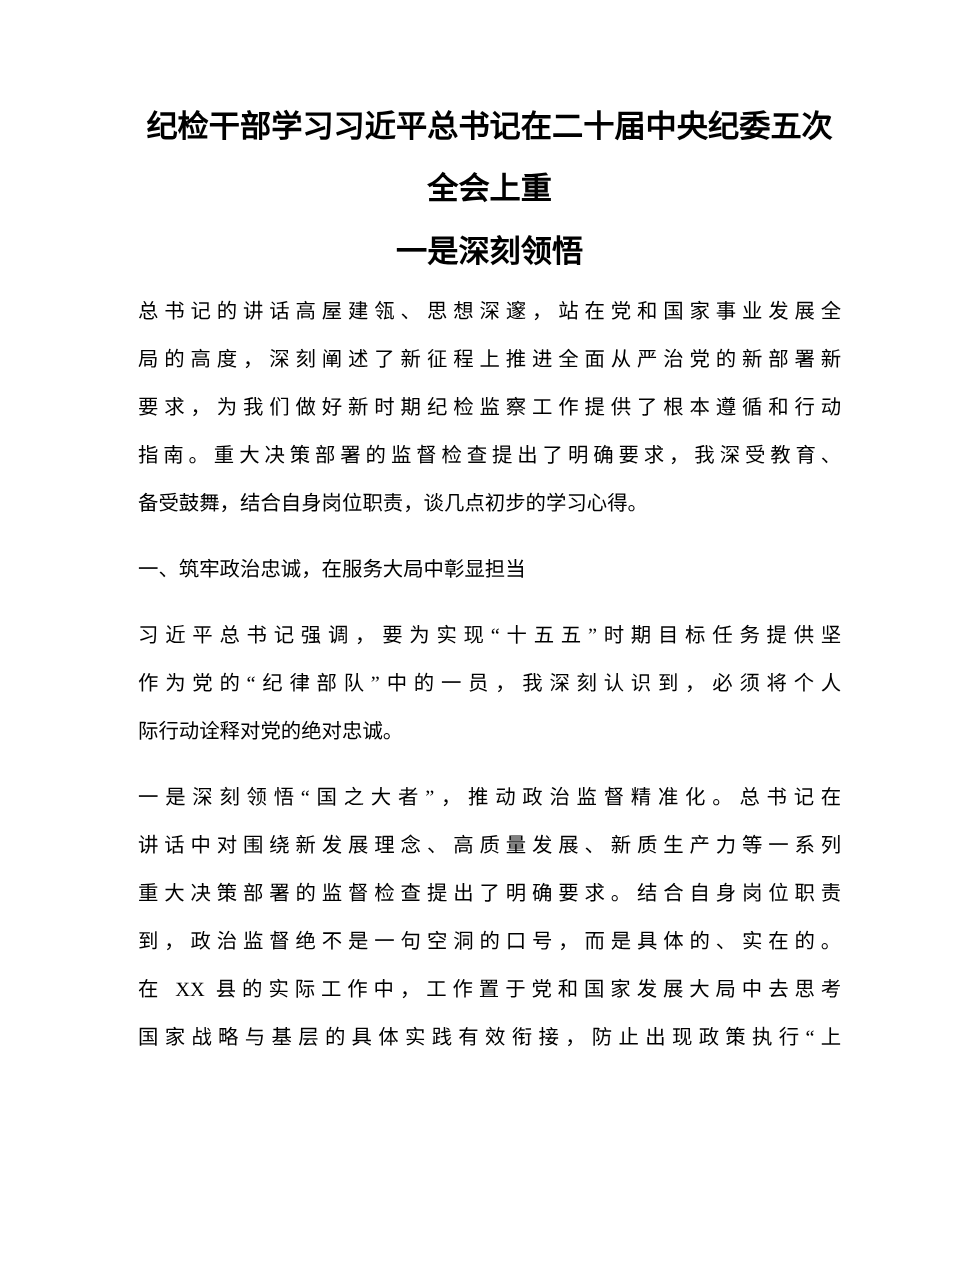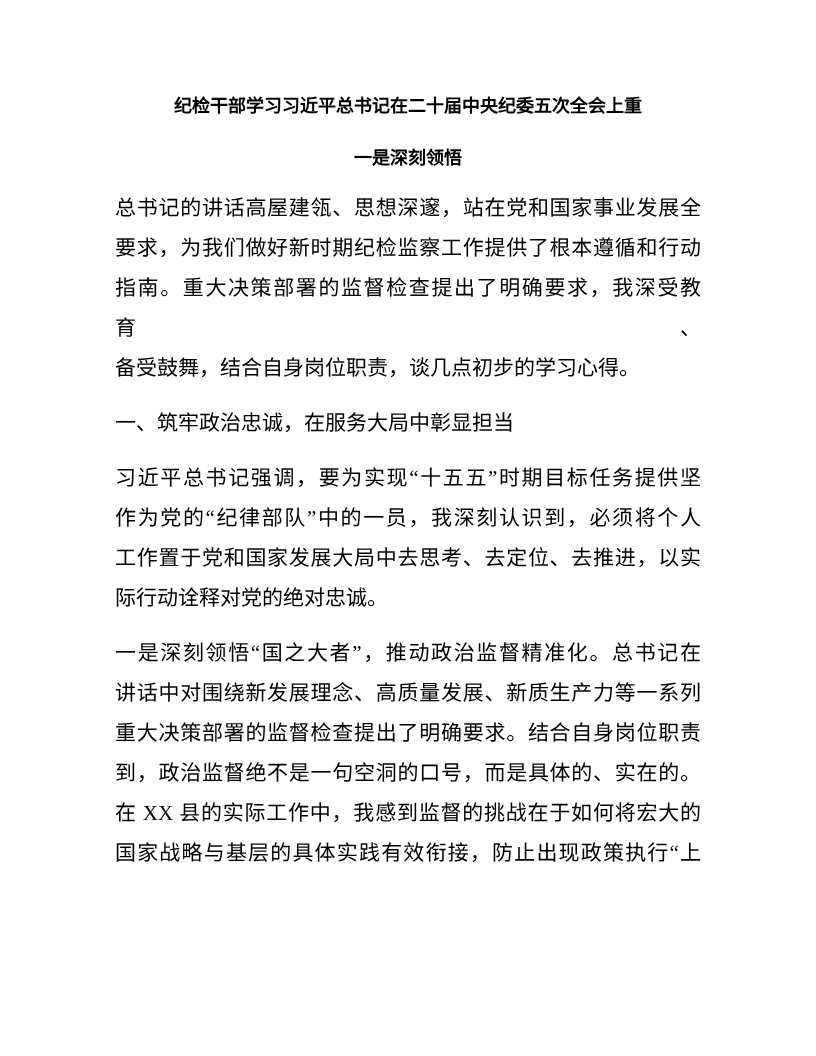--- a/index.html
+++ b/index.html
@@ -15,33 +15,33 @@
     margin: 0 auto;
     background: #ffffff;
     box-sizing: border-box;
     padding: 80px 115px 0 115px;
     overflow: hidden;
     color: #000000;
     font-family: "Liberation Serif", "DejaVu Serif", serif;
   }
   .title {
     margin: 0 0 4px 0;
-    font-size: 18px;
+    font-size: 26px;
     font-weight: bold;
     text-align: center;
   }
   .title .line {
     display: block;
     line-height: 52px;
     text-align: center;
     text-align-last: center;
   }
   .para {
     margin: 0 0 15px 0;
-    font-size: 21px;
+    font-size: 17px;
     font-weight: normal;
   }
   .line {
     display: block;
     line-height: 40px;
     text-align: justify;
     text-align-last: justify;
     white-space: normal;
   }
   .line.end {
@@ -54,38 +54,38 @@
 
 <div class="page">
 
   <h1 class="title">
     <span class="line">纪检干部学习习近平总书记在二十届中央纪委五次全会上重</span>
     <span class="line">一是深刻领悟</span>
   </h1>
 
   <p class="para">
     <span class="line">总书记的讲话高屋建瓴、思想深邃，站在党和国家事业发展全</span>
+    <span class="line">局的高度，深刻阐述了新征程上推进全面从严治党的新部署新</span>
     <span class="line">要求，为我们做好新时期纪检监察工作提供了根本遵循和行动</span>
     <span class="line">指南。重大决策部署的监督检查提出了明确要求，我深受教育、</span>
     <span class="line end">备受鼓舞，结合自身岗位职责，谈几点初步的学习心得。</span>
   </p>
 
   <p class="para">
     <span class="line end">一、筑牢政治忠诚，在服务大局中彰显担当</span>
   </p>
 
   <p class="para">
     <span class="line">习近平总书记强调，要为实现“十五五”时期目标任务提供坚</span>
     <span class="line">作为党的“纪律部队”中的一员，我深刻认识到，必须将个人</span>
-    <span class="line">工作置于党和国家发展大局中去思考、去定位、去推进，以实</span>
     <span class="line end">际行动诠释对党的绝对忠诚。</span>
   </p>
 
   <p class="para">
     <span class="line">一是深刻领悟“国之大者”，推动政治监督精准化。总书记在</span>
     <span class="line">讲话中对围绕新发展理念、高质量发展、新质生产力等一系列</span>
     <span class="line">重大决策部署的监督检查提出了明确要求。结合自身岗位职责</span>
     <span class="line">到，政治监督绝不是一句空洞的口号，而是具体的、实在的。</span>
-    <span class="line">在 XX 县的实际工作中，我感到监督的挑战在于如何将宏大的</span>
+    <span class="line">在 XX 县的实际工作中，工作置于党和国家发展大局中去思考</span>
     <span class="line">国家战略与基层的具体实践有效衔接，防止出现政策执行“上</span>
   </p>
 
 </div>
 
 </body></html>

